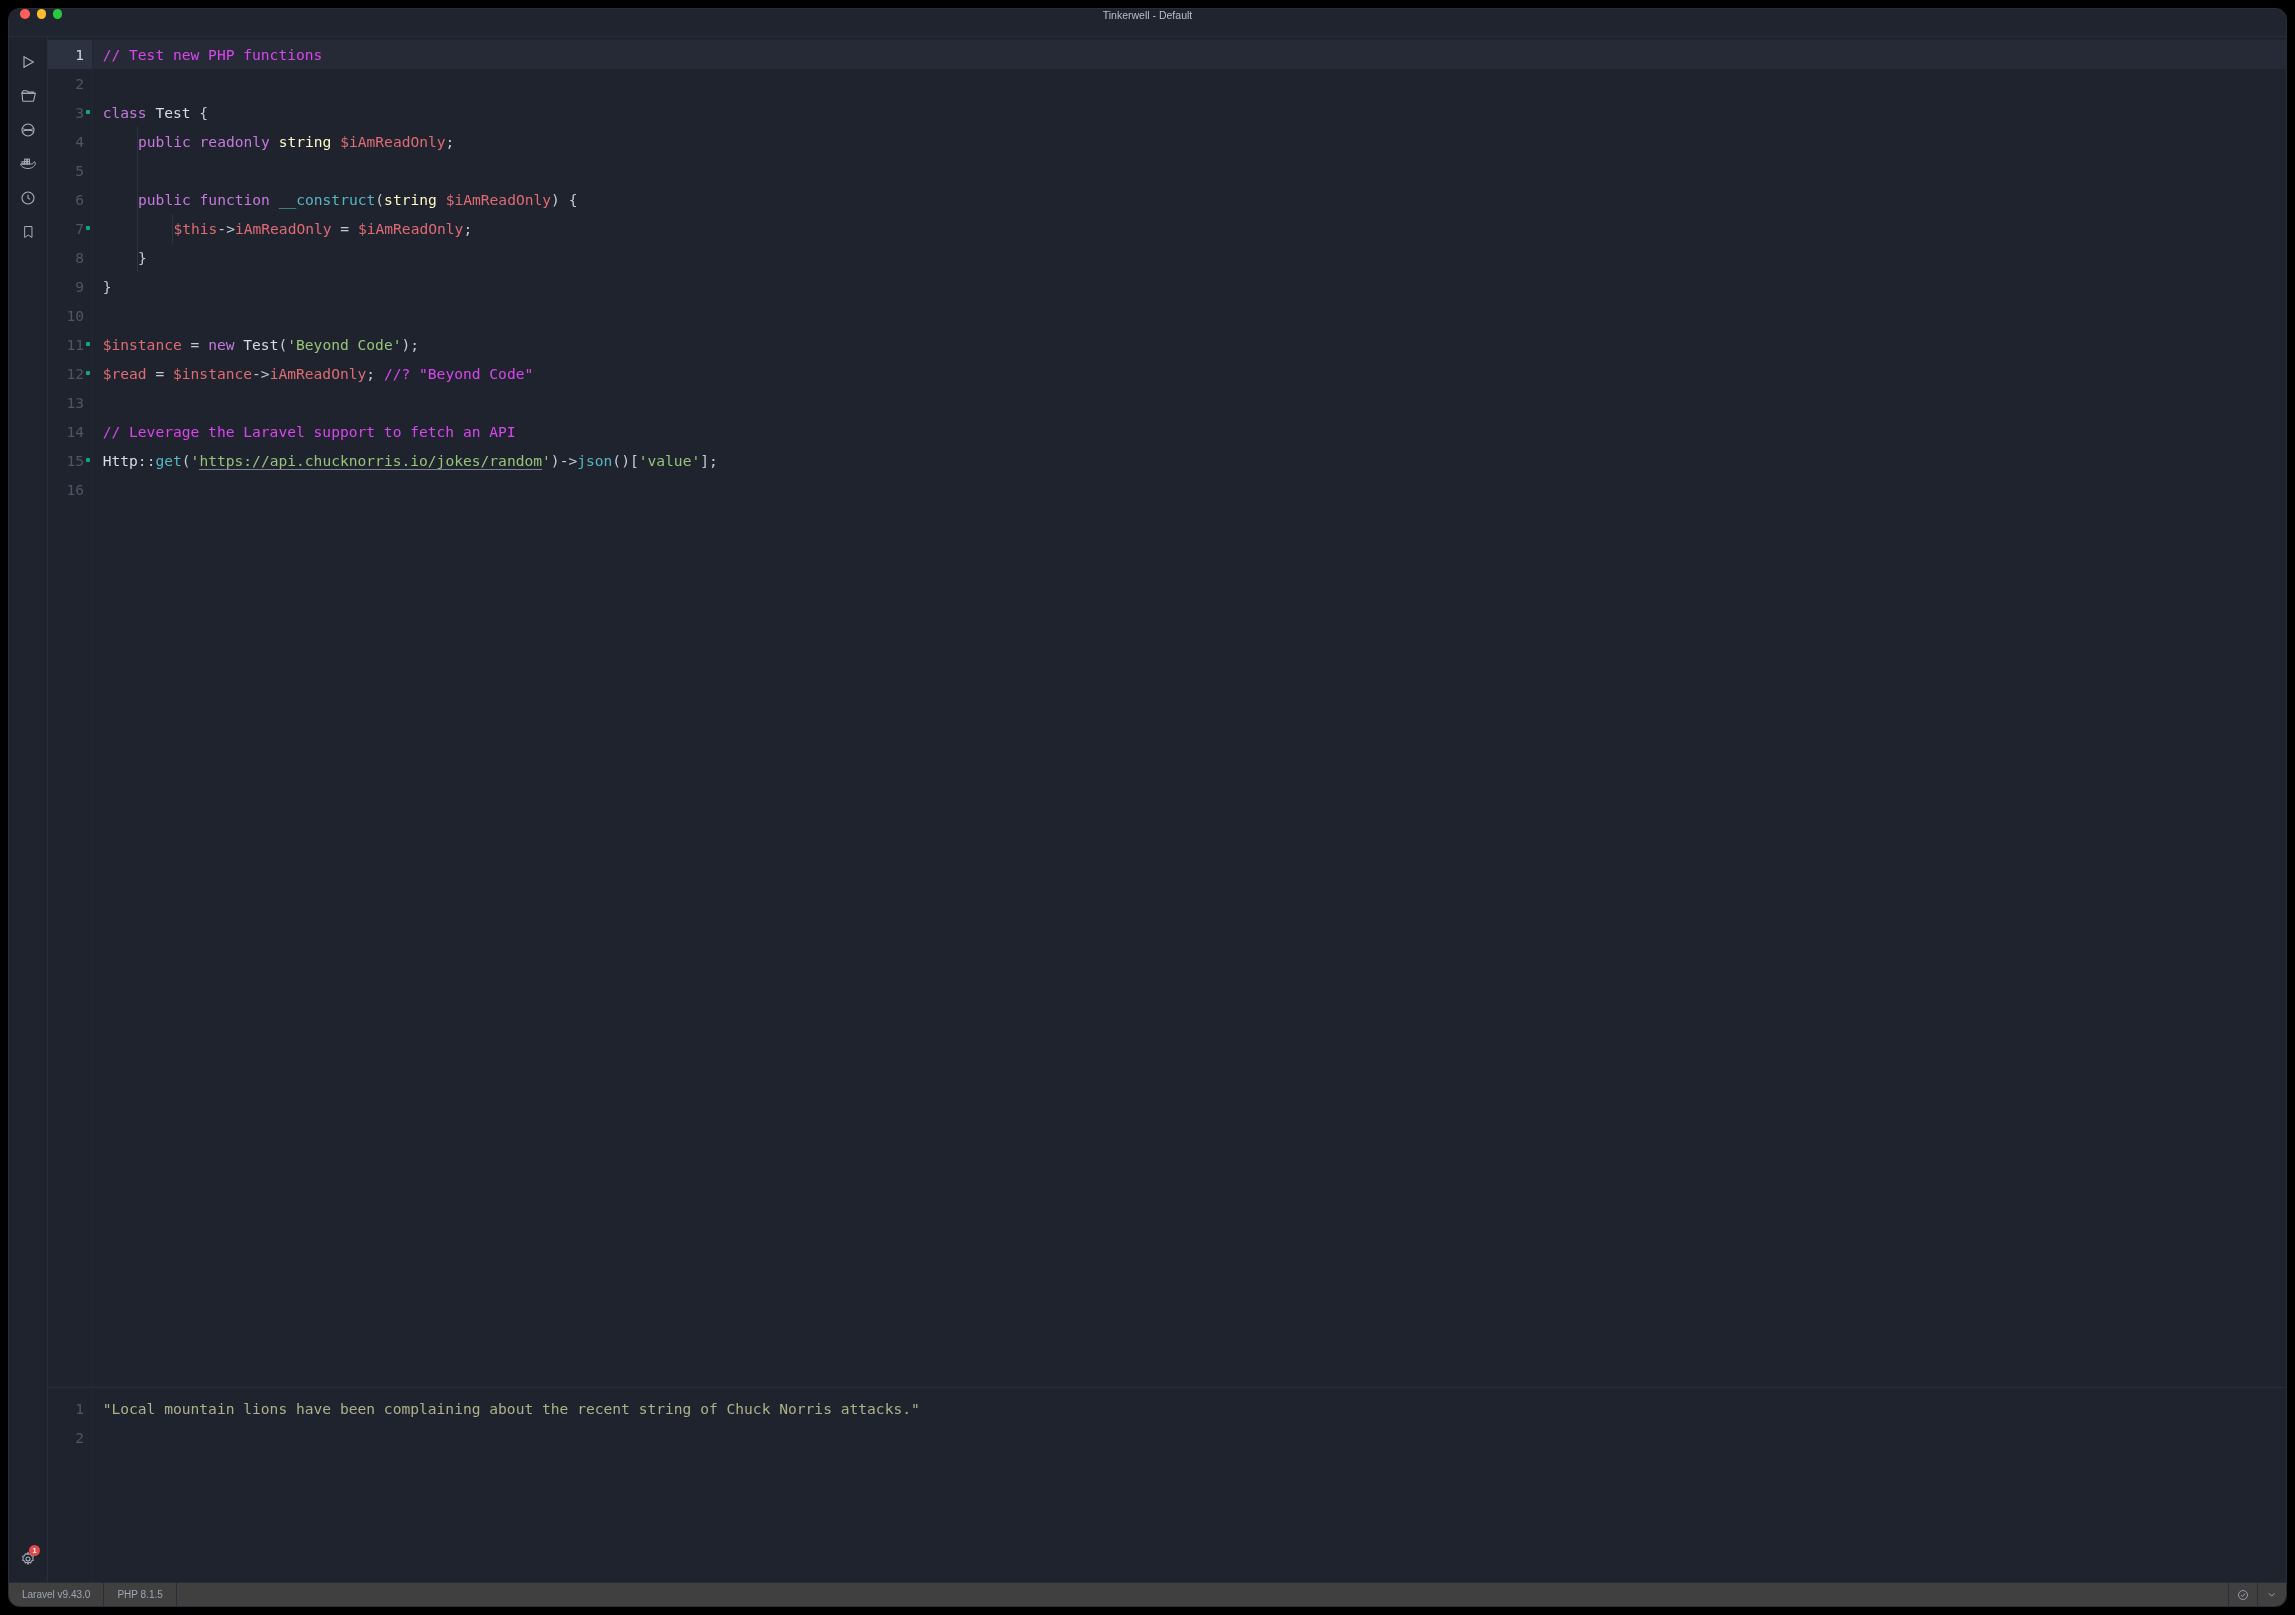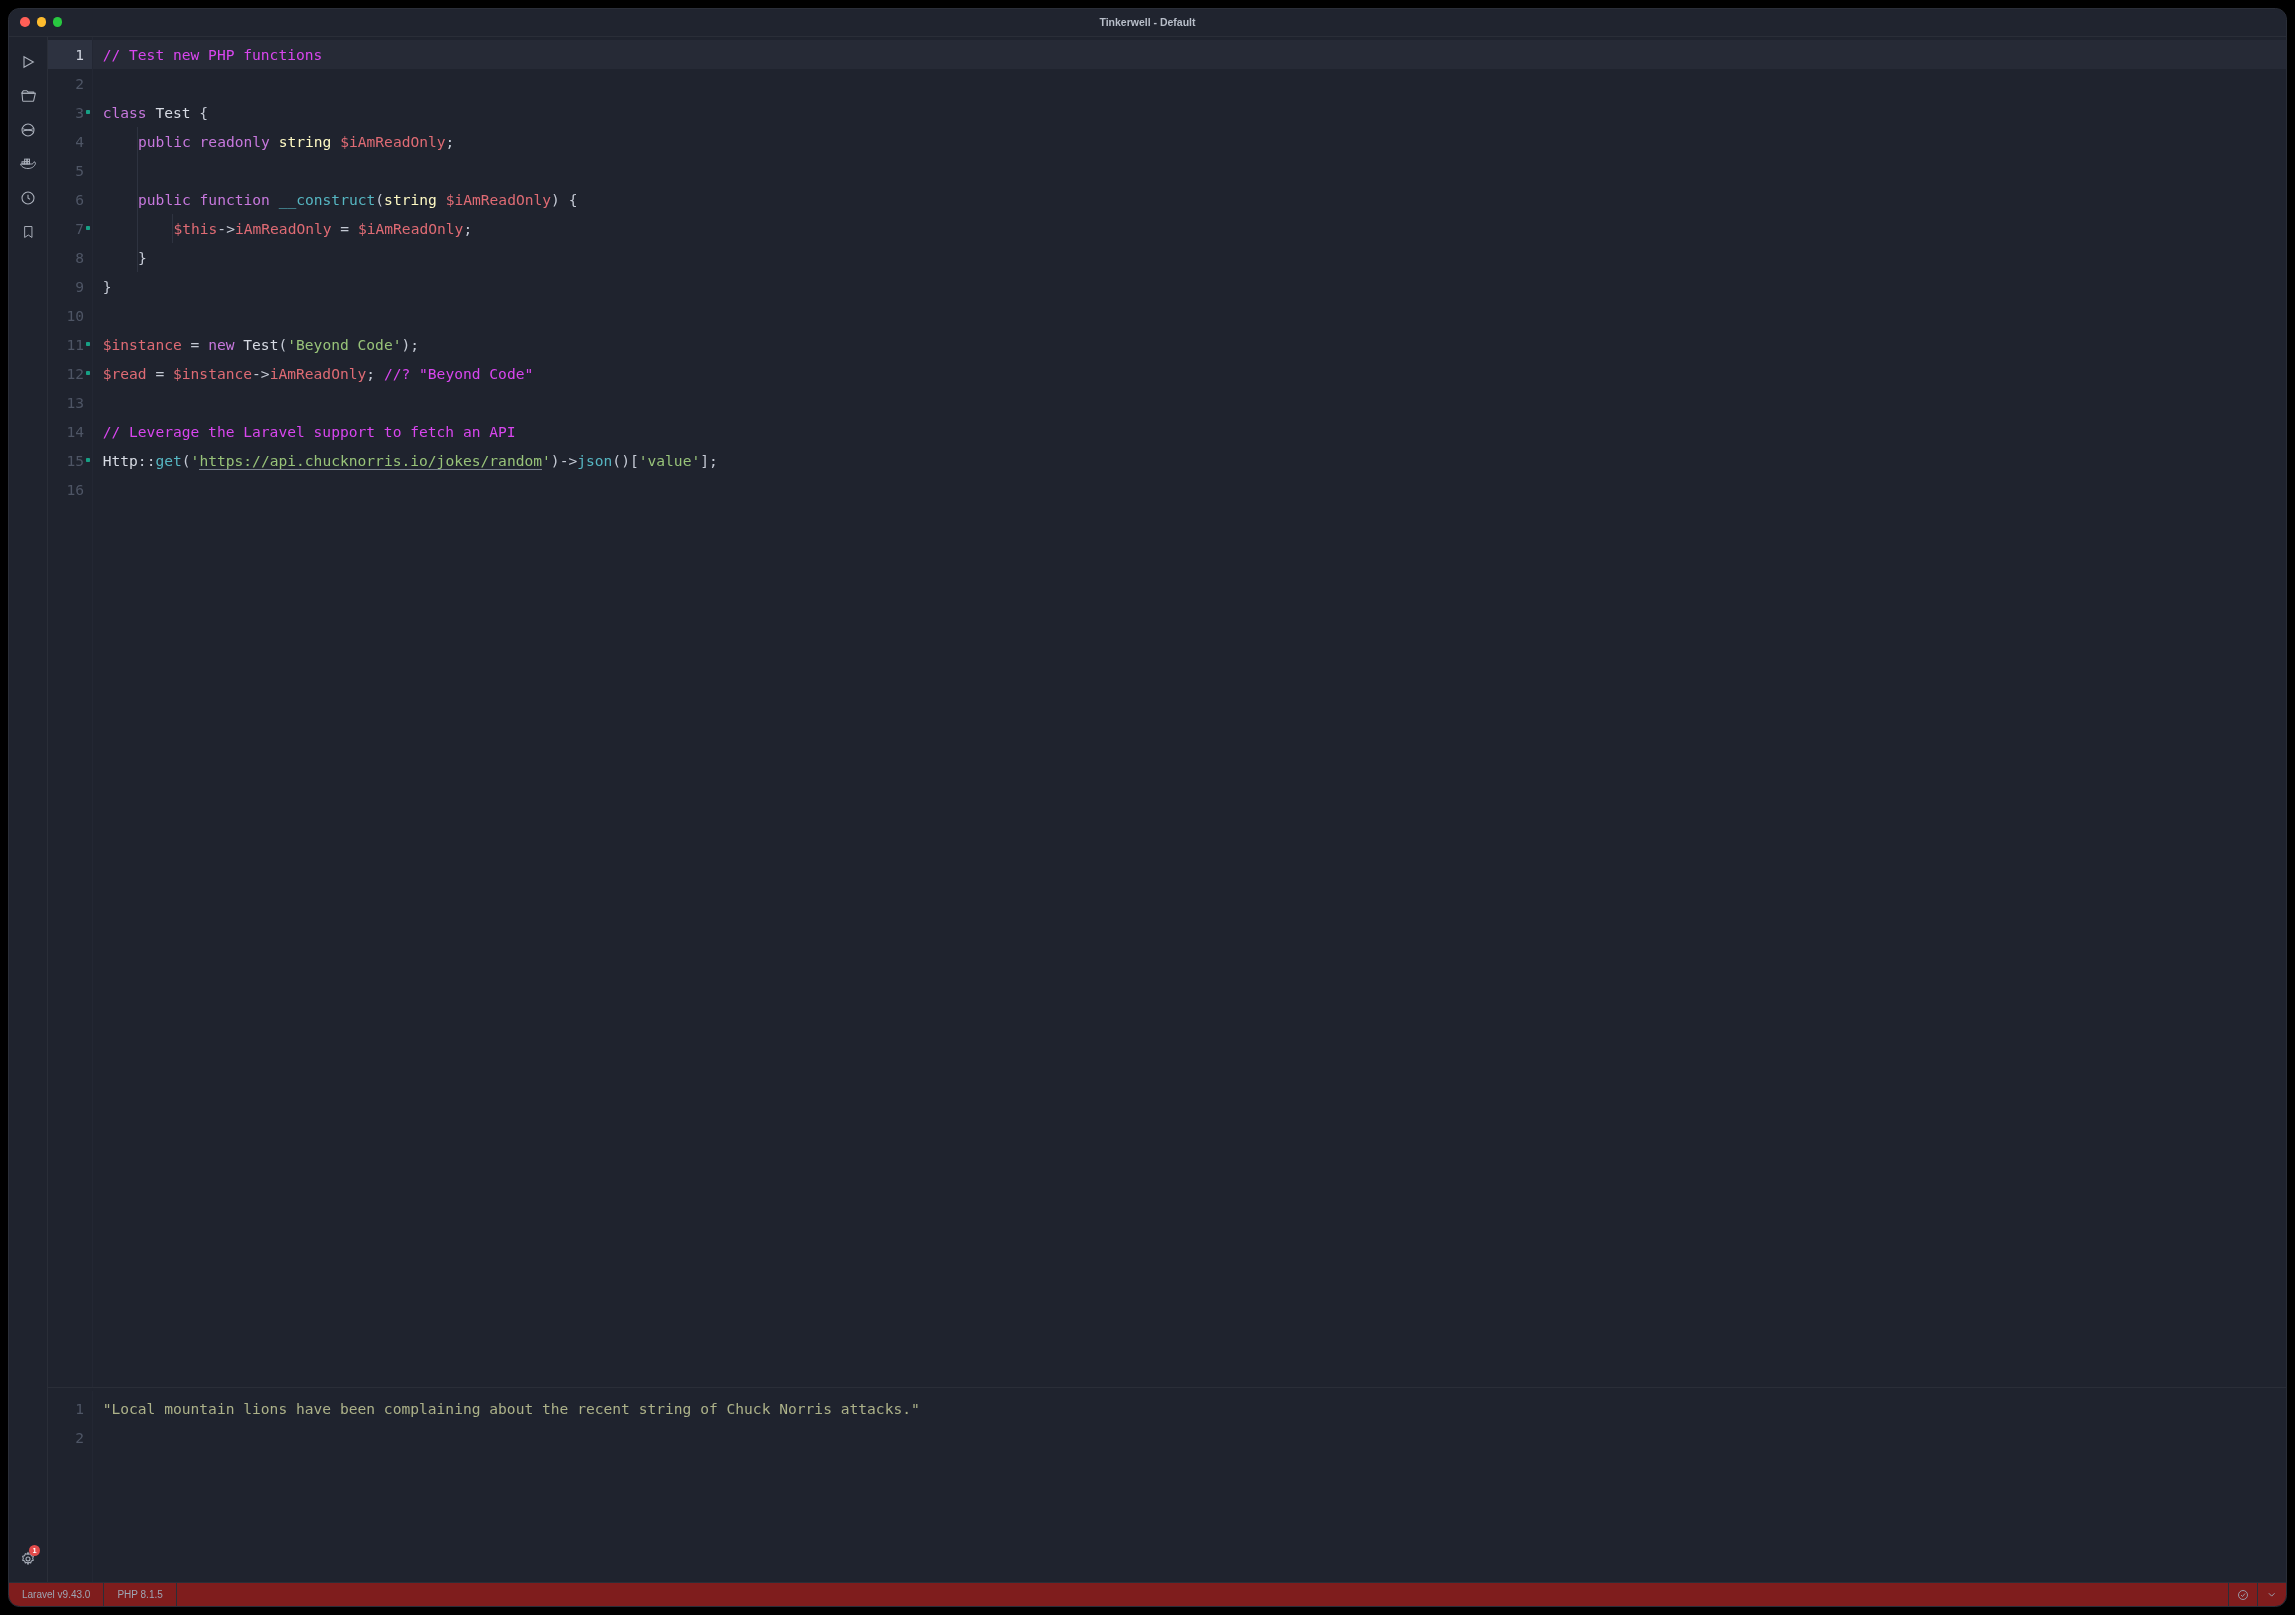--- a/index.html
+++ b/index.html
@@ -14,25 +14,24 @@
       background:#1f232e;
       border-radius:11.4px;
       overflow:hidden;
       display:flex; flex-direction:column;
       box-shadow:0 16px 49px rgba(0,0,0,0.6);
       border:0.8px solid #2a2e38;
     }
     
     .titlebar {
       height:27.6px; flex:0 0 27.6px;
-      display:flex; align-items:center;
+      display:flex; align-items:flex-start;
       position:relative;
       background:#20242f;
       border-bottom:0.8px solid #2a2e38;
-      font-weight:bold;
     }
     .traffic-lights {
       display:flex; gap:6.5px; padding-left:11.4px;
     }
     .tl { width:9.7px; height:9.7px; border-radius:50%; }
     .tl-close { background:#ff5f57; }
     .tl-min   { background:#febc2e; }
     .tl-max   { background:#28c840; }
     .title {
       position:absolute; left:0; right:0; text-align:center;
@@ -127,21 +126,21 @@
       border-left:0.8px solid #2e3340;
       height:29px; vertical-align:top;
       margin-left:-0.8px;
     }
     
     .output .code { color:#adb289; }
     
     .statusbar {
       height:24px; flex:0 0 24px;
       border-top:0.8px solid #2a2e38;
-      background:#7f1d1d;
+      background:#404040;
       display:flex; align-items:center;
       font-family:-apple-system, BlinkMacSystemFont, sans-serif;
       font-size:10px; color:#9ea6b4;
     }
     .sb-seg {
       padding:0 13px; height:100%;
       display:flex; align-items:center;
       border-right:0.8px solid #2a2e38;
       cursor:pointer;
     }

